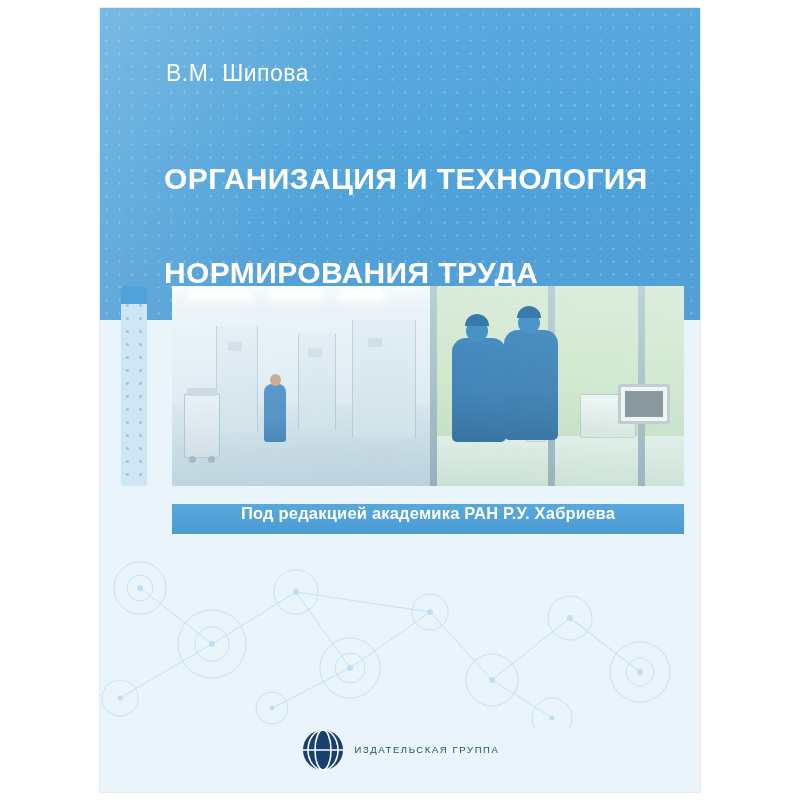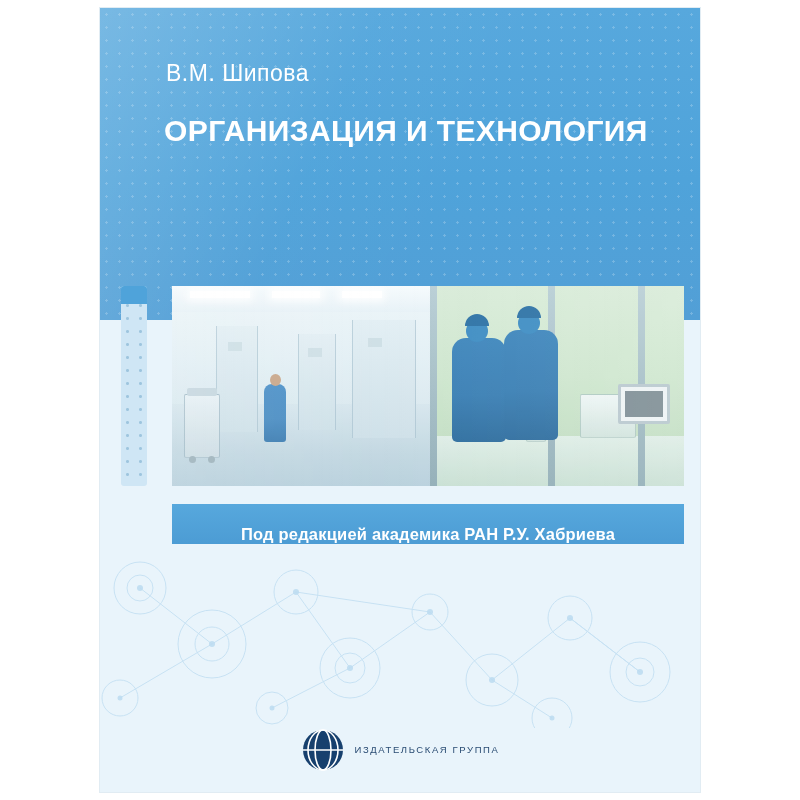--- a/index.html
+++ b/index.html
@@ -72,21 +72,21 @@
     position: absolute;
     left: 64px;
     top: 100px;
     width: 500px;
     color: #ffffff;
     font-size: 30px;
     font-weight: bold;
     line-height: 1.53;
     letter-spacing: 0.4px;
   }
-  .title-line { display: block; white-space: nowrap; }
+  .title-line { display: block; white-space: nowrap; margin-top: 48px; }
 
   
   .left-strip {
     position: absolute;
     left: 21px;
     top: 278px;
     width: 26px;
     height: 200px;
     background: #cfe6f5;
     border-radius: 3px;
@@ -200,24 +200,24 @@
     background: linear-gradient(90deg, rgba(255,255,255,0.10), rgba(255,255,255,0.02) 40%, rgba(255,255,255,0.10));
     filter: blur(0px);
   }
 
   
   .editor-band {
     position: absolute;
     left: 72px;
     top: 496px;
     width: 512px;
-    height: 40px;
+    height: 30px;
     background: linear-gradient(180deg,#57a8dd,#4c9cd4);
     display: flex;
-    align-items: flex-end;
+    align-items: flex-start;
     justify-content: center;
   }
   .editor-band span {
     color: #ffffff;
     font-size: 16.5px;
     font-weight: bold;
     letter-spacing: 0.2px;
     white-space: nowrap;
   }
 
@@ -301,20 +301,21 @@
     </svg>
 
     <div class="top-band">
       <div class="dots"></div>
       <div class="band-sheen"></div>
 
       <div class="author">В.М. Шипова</div>
 
       <div class="title">
         <span class="title-line">ОРГАНИЗАЦИЯ И ТЕХНОЛОГИЯ</span>
+        <span class="title-line">НОРМИРОВАНИЯ ТРУДА</span>
       </div>
     </div>
 
     <div class="left-strip">
       <div class="left-strip-dots"></div>
     </div>
     <div class="left-strip-cap"></div>
 
     <div class="photo">
       <div class="photo-inner">

